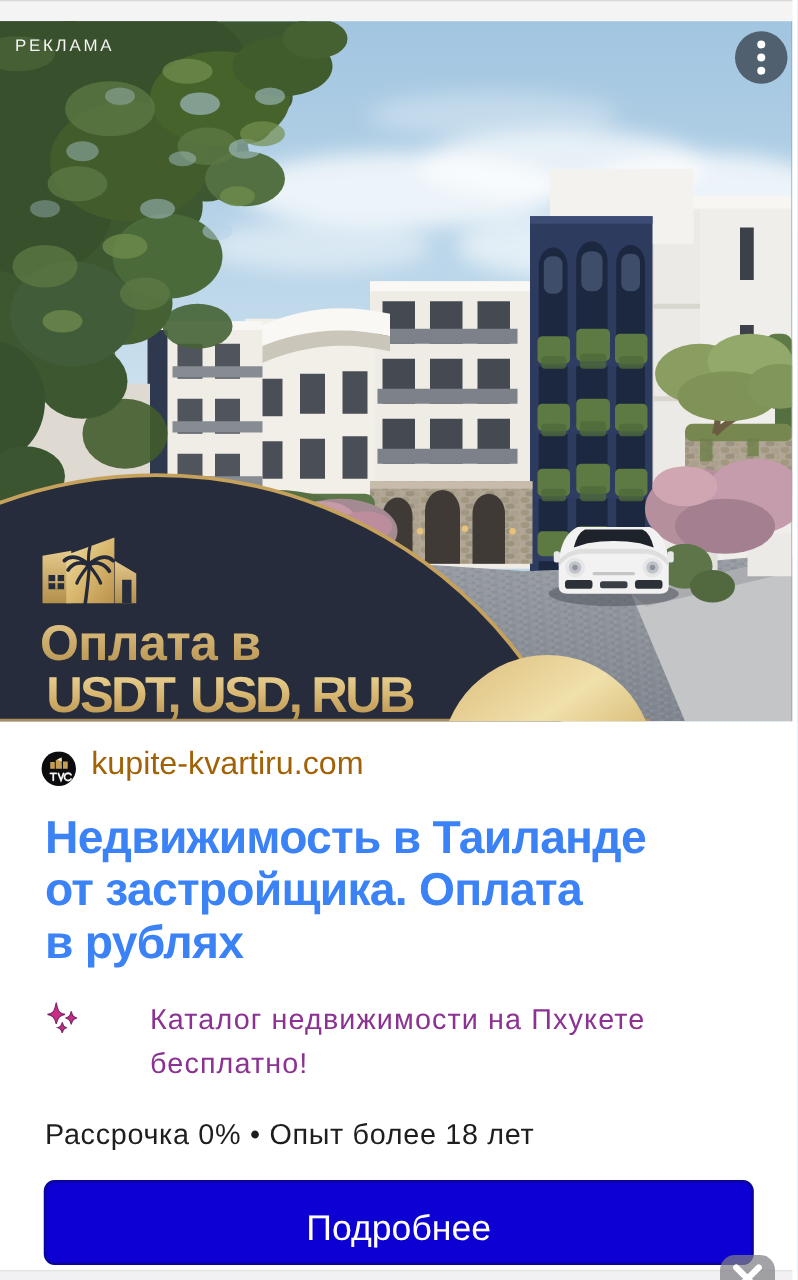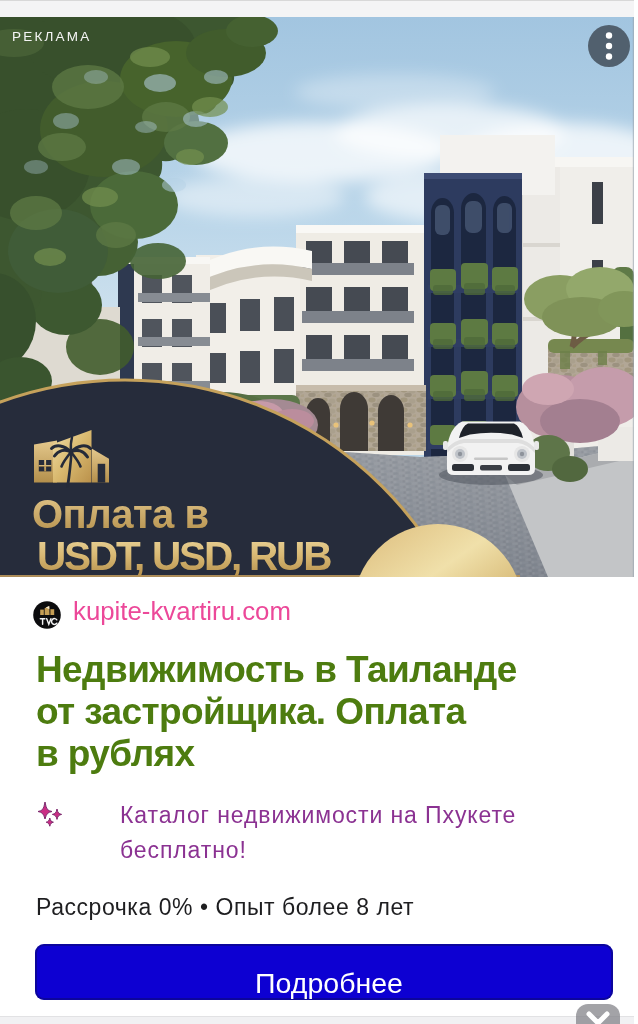--- a/index.html
+++ b/index.html
@@ -384,37 +384,37 @@
   </g>
   <path d="M12.8,6.6 L16.2,5 L16.4,8.2 Z" fill="#f1e8d2"></path>
   <g stroke="#f4f4f4" stroke-width="1.45" fill="none" stroke-linecap="round">
     <path d="M7.3,17.7 L11.9,17.7 M9.6,17.9 L9.6,23.2"></path>
     <path d="M13.7,17.7 L15.8,23.2 L17.9,17.7"></path>
     <path d="M23.8,18.8 A2.9,2.9 0 1 0 23.8,22.2"></path>
   </g>
 </svg>
 </div>
 
-<div class="abs" style="left:73px;top:596px;font-size:25.8px;color:#ec4899;line-height:30px;">kupite-kvartiru.com</div>
-
-<div class="abs" style="left:36px;top:649px;font-size:37px;font-weight:bold;color:#4d7c0f;line-height:42px;letter-spacing:-0.6px;">Недвижимость в Таиланде<br>от застройщика. Оплата<br>в рублях</div>
+<div class="abs" style="left:73px;top:596px;font-size:25.8px;color:#a16207;line-height:30px;">kupite-kvartiru.com</div>
+
+<div class="abs" style="left:36px;top:649px;font-size:37px;font-weight:bold;color:#3b82f6;line-height:42px;letter-spacing:-0.6px;">Недвижимость в Таиланде<br>от застройщика. Оплата<br>в рублях</div>
 
 <div class="abs" style="left:35px;top:800px;width:28px;height:28px;">
 <svg width="28" height="28" viewBox="0 0 28 28">
   <path d="M10 2 Q11 8 12.5 9.5 Q14 11 17 11.5 Q14 12 12.5 13.5 Q11 15 10 19 Q9 15 7.5 13.5 Q6 12 3 11.5 Q6 11 7.5 9.5 Q9 8 10 2 Z" fill="#cb2d84" stroke="#7c2a6e" stroke-width="1"></path>
   <path d="M22 9 Q22.6 12 23.6 13 Q24.6 14 26.6 14.4 Q24.6 14.8 23.6 15.8 Q22.6 16.8 22 19.4 Q21.4 16.8 20.4 15.8 Q19.4 14.8 17.4 14.4 Q19.4 14 20.4 13 Q21.4 12 22 9 Z" fill="#cb2d84" stroke="#7c2a6e" stroke-width="1"></path>
   <path d="M14.8 18 Q15.3 20.2 16 21 Q16.8 21.8 18.4 22.2 Q16.8 22.6 16 23.4 Q15.3 24.2 14.8 26.2 Q14.3 24.2 13.5 23.4 Q12.7 22.6 11.2 22.2 Q12.7 21.8 13.5 21 Q14.3 20.2 14.8 18 Z" fill="#cb2d84" stroke="#7c2a6e" stroke-width="1"></path>
 </svg>
 </div>
 
 <div class="abs" style="left:76px;top:798px;font-size:23px;letter-spacing:0.9px;color:#8b3292;line-height:35px;margin-left:44px;">Каталог недвижимости на Пхукете<br>бесплатно!</div>
 
-<div class="abs" style="left:36px;top:892px;font-size:23px;letter-spacing:0.55px;color:#1e1e20;line-height:30px;">Рассрочка 0% • Опыт более 8 лет</div>
-
-<div class="abs" style="left:35px;top:944px;width:568px;height:56px;background:#0d00d2;border-radius:9px;box-shadow:inset 0 0 0 2px rgba(10,10,90,0.45);color:#ffffff;font-size:28.5px;text-align:center;line-height:78px;padding-left:10px;">Подробнее</div>
+<div class="abs" style="left:36px;top:892px;font-size:23px;letter-spacing:0.55px;color:#1e1e20;line-height:30px;">Рассрочка 0% • Опыт более 18 лет</div>
+
+<div class="abs" style="left:35px;top:944px;width:568px;height:68px;background:#0d00d2;border-radius:9px;box-shadow:inset 0 0 0 2px rgba(10,10,90,0.45);color:#ffffff;font-size:28.5px;text-align:center;line-height:78px;">Подробнее</div>
 
 <div class="abs" style="left:0;top:1016px;width:638px;height:8px;background:#f1f1f3;border-top:1px solid #e2e2e4;"></div>
 
 <div class="abs" style="left:576px;top:1004px;width:44px;height:20px;background:rgba(128,128,133,0.72);border-radius:12px 12px 0 0;overflow:hidden;">
 <svg width="44" height="20" viewBox="0 0 44 20">
       <path d="M13 10 L31 28 M31 10 L13 28" stroke="#ffffff" stroke-width="5" fill="none" stroke-linecap="round"></path>
     </svg>
 </div>
 
 <div class="abs" style="left:634px;top:0;width:4px;height:1024px;background:#ffffff;"></div>

